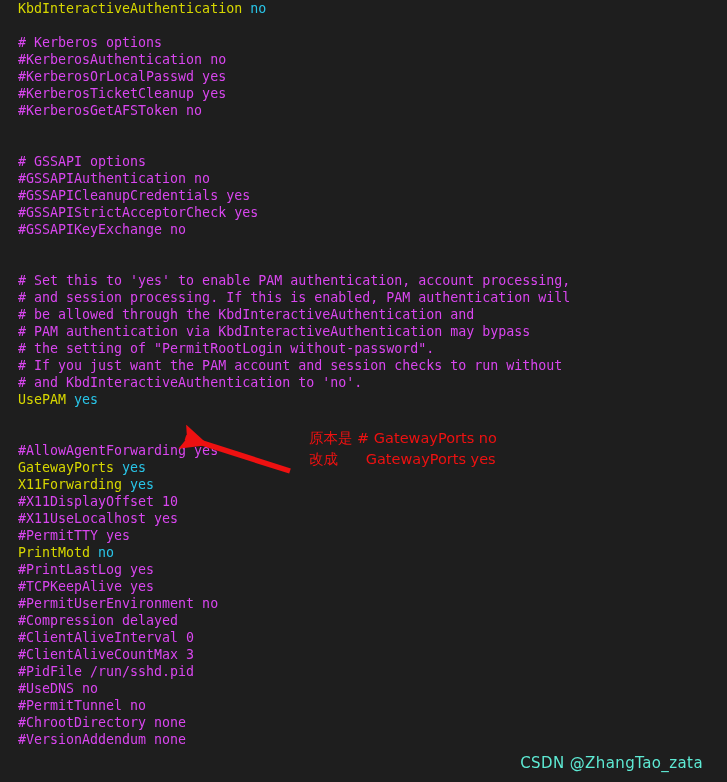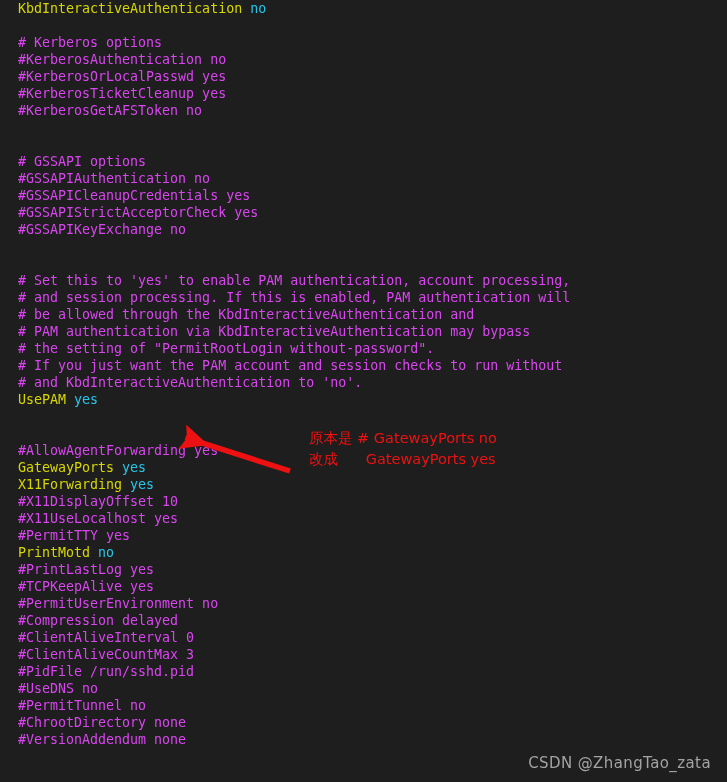--- a/index.html
+++ b/index.html
@@ -55,23 +55,23 @@
     position: absolute;
     color: #ee1111;
     font-family: "DejaVu Sans", sans-serif;
     font-size: 14.5px;
     line-height: 21px;
     white-space: pre;
   }
 
   #watermark {
     position: absolute;
-    right: 16px;
+    right: 24px;
     bottom: 10px;
-    color: #a3a3a3;
+    color: #5eead4;
     font-family: "DejaVu Sans", sans-serif;
     font-size: 15px;
     letter-spacing: 0.4px;
   }
 </style>
 </head>
 <body>
 
 <div id="editor">
   <div id="code-body">

